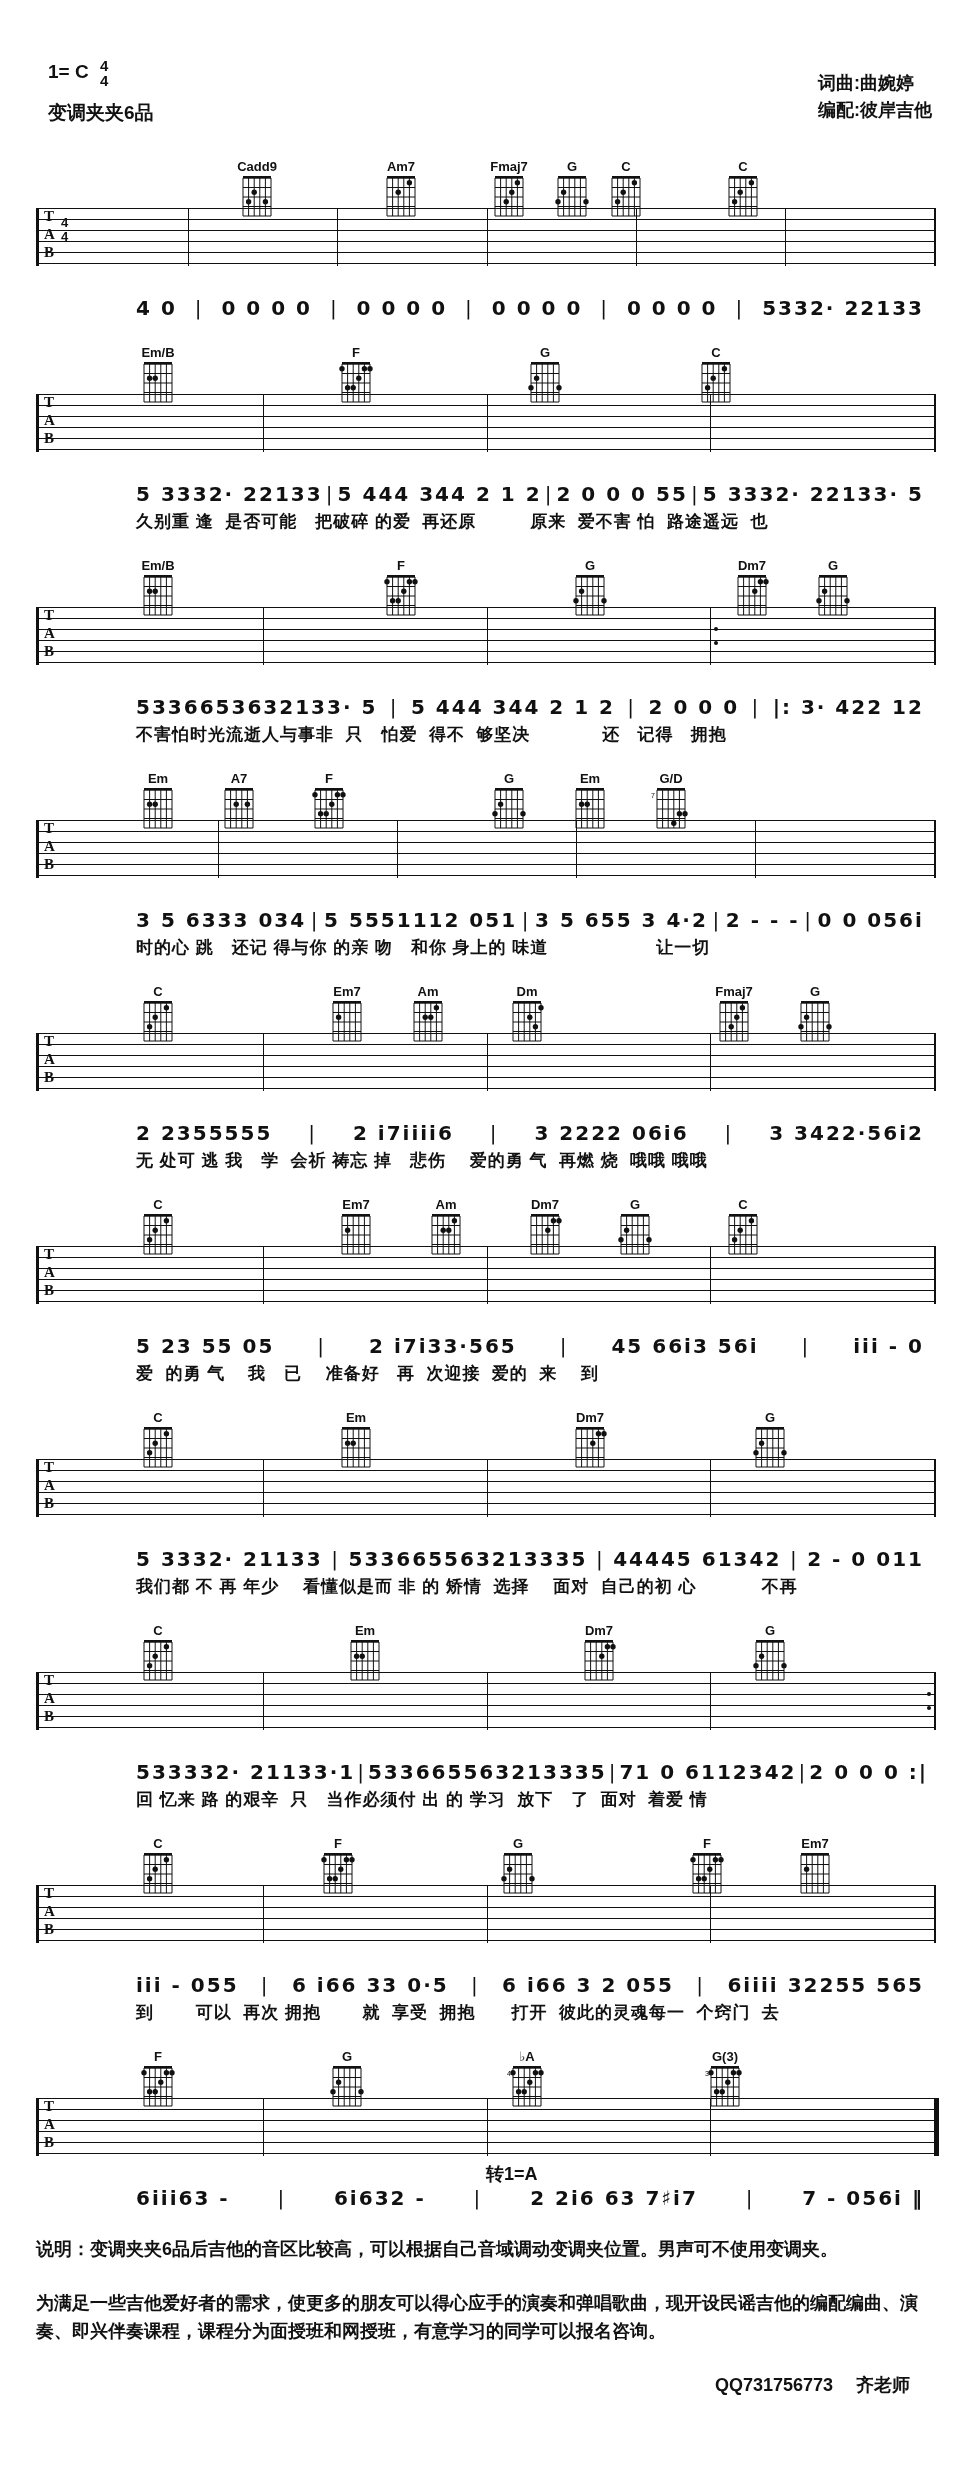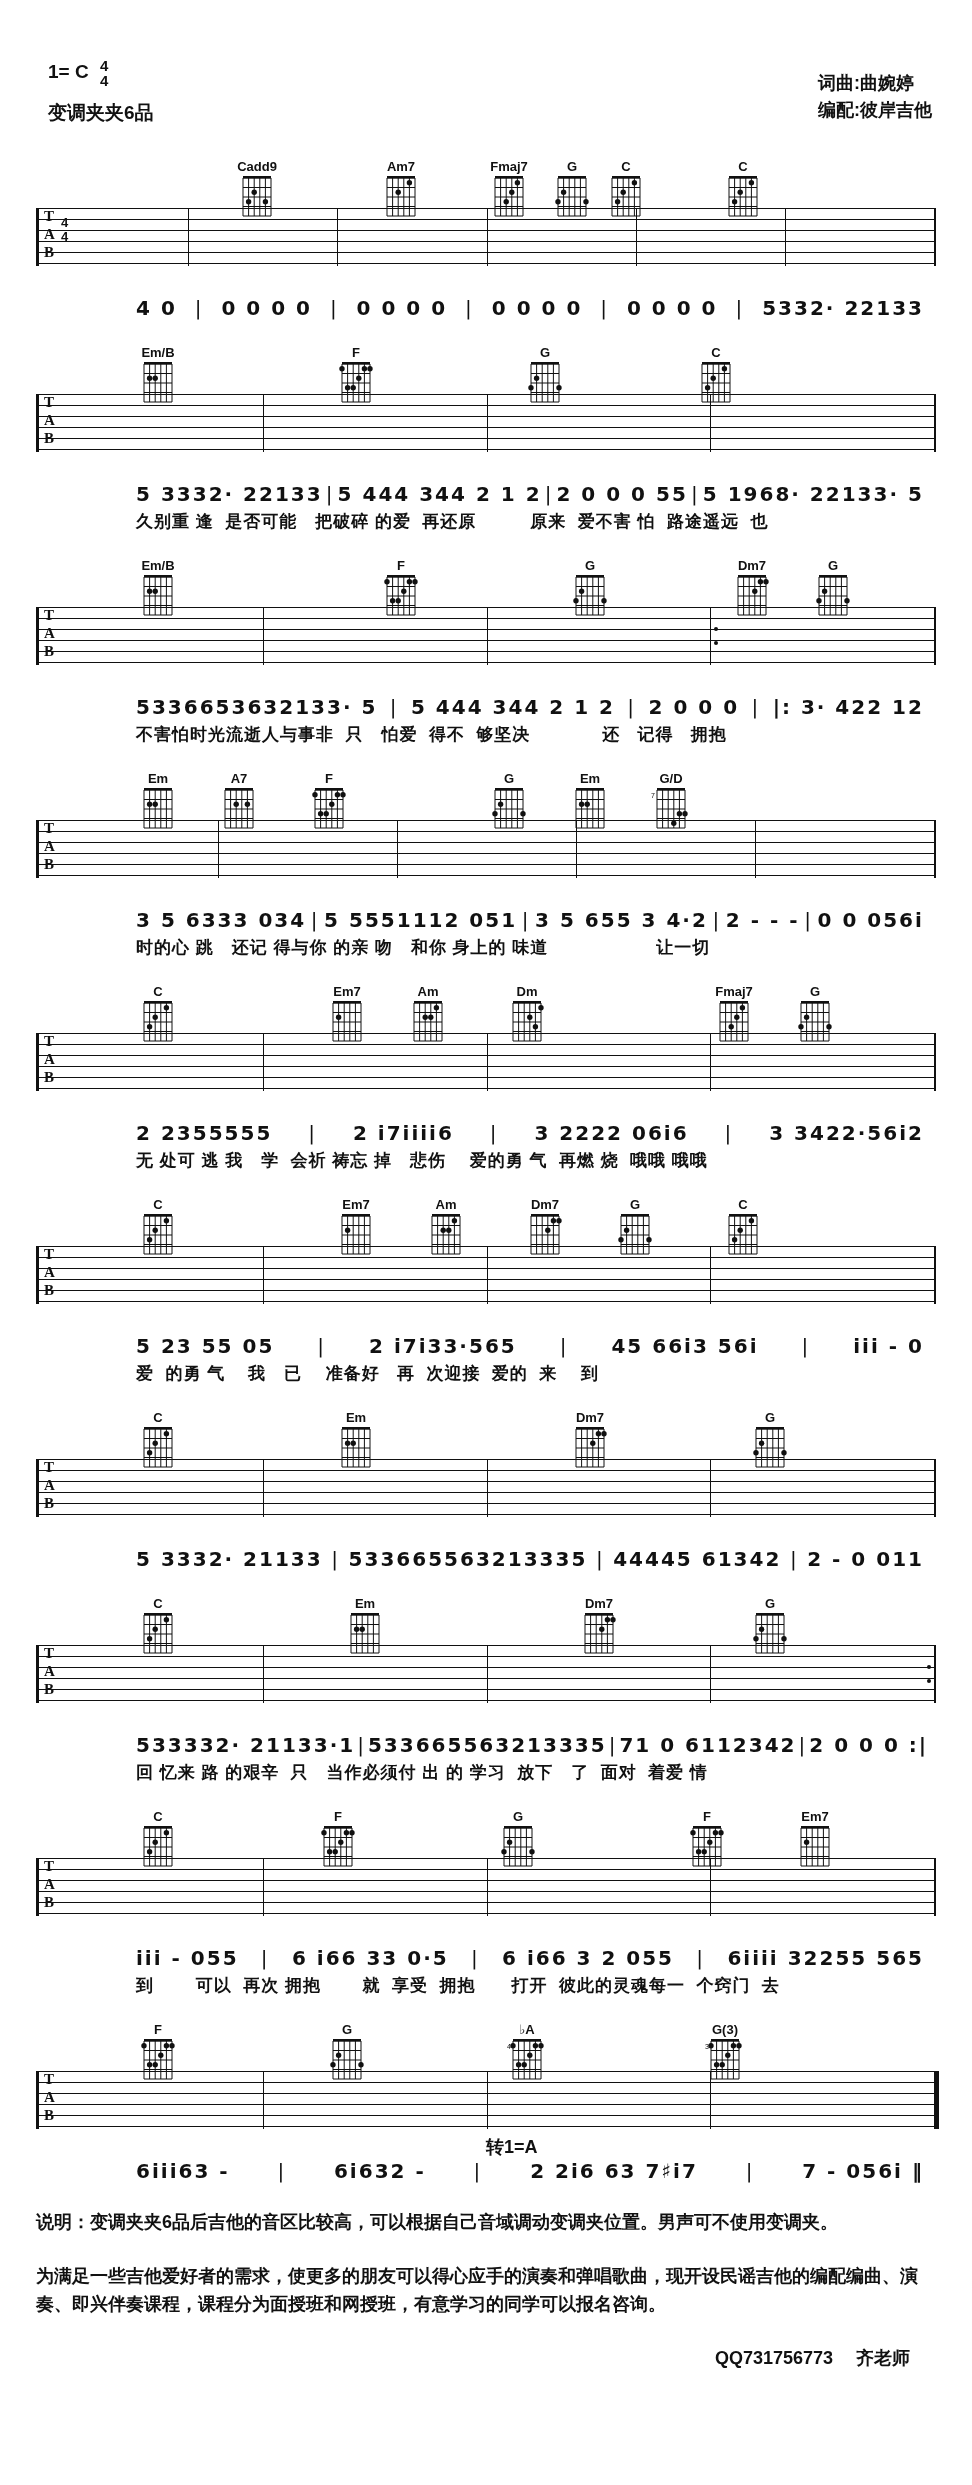--- a/index.html
+++ b/index.html
@@ -325,21 +325,21 @@
           <div class="bar" style="left: 50%;"></div>
           <div class="bar" style="left: 75%;"></div>
         </div>
         <div class="jrow">
           <span class="jm">5 3332· 22133</span>
           <span class="jbar">|</span>
           <span class="jm">5 444 344 2 1 2</span>
           <span class="jbar">|</span>
           <span class="jm">2 0 0 0 55</span>
           <span class="jbar">|</span>
-          <span class="jm">5 1968· 22133· 5</span>
+          <span class="jm">5 3332· 22133· 5</span>
         </div>
         <div class="lyr">久别重 逢  是否可能　把破碎 的爱  再还原　　　原来  爱不害 怕  路途遥远  也</div>
       </section>
       <section class="system">
         <div class="chord-row">
           <div class="chord" style="left: 11%;">
             <div class="cname">Em/B</div>
             <svg width="42" height="44">
               <rect x="7" y="2" width="28" height="2.4" fill="#111"></rect>
               <line x1="7" y1="4" x2="7" y2="42" stroke="#111" stroke-width="1"></line>
@@ -1010,20 +1010,21 @@
         </div>
         <div class="jrow">
           <span class="jm">5 3332· 21133</span>
           <span class="jbar">|</span>
           <span class="jm">533665563213335</span>
           <span class="jbar">|</span>
           <span class="jm">44445 61342</span>
           <span class="jbar">|</span>
           <span class="jm">2 - 0 011</span>
         </div>
+        <div class="lyr">我们都 不 再 年少　 看懂似是而 非 的 矫情  选择　 面对  自己的初 心　　　  不再</div>
       </section>
       <section class="system">
         <div class="chord-row">
           <div class="chord" style="left: 11%;">
             <div class="cname">C</div>
             <svg width="42" height="44">
               <rect x="7" y="2" width="28" height="2.4" fill="#111"></rect>
               <line x1="7" y1="4" x2="7" y2="42" stroke="#111" stroke-width="1"></line>
               <line x1="12.6" y1="4" x2="12.6" y2="42" stroke="#111" stroke-width="1"></line>
               <line x1="18.2" y1="4" x2="18.2" y2="42" stroke="#111" stroke-width="1"></line>

